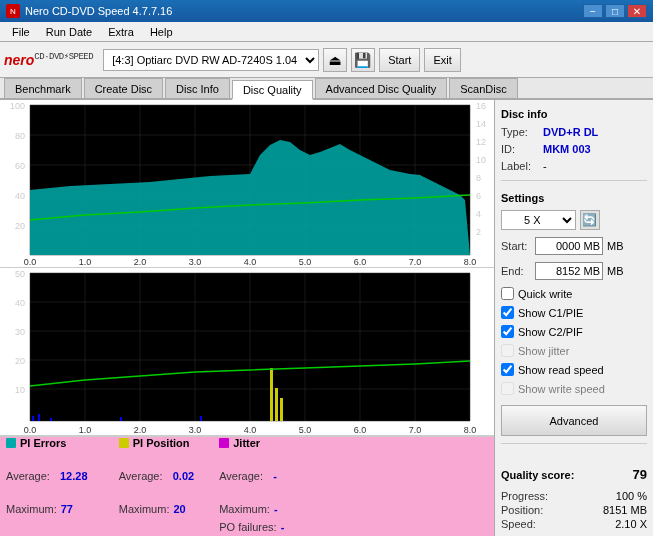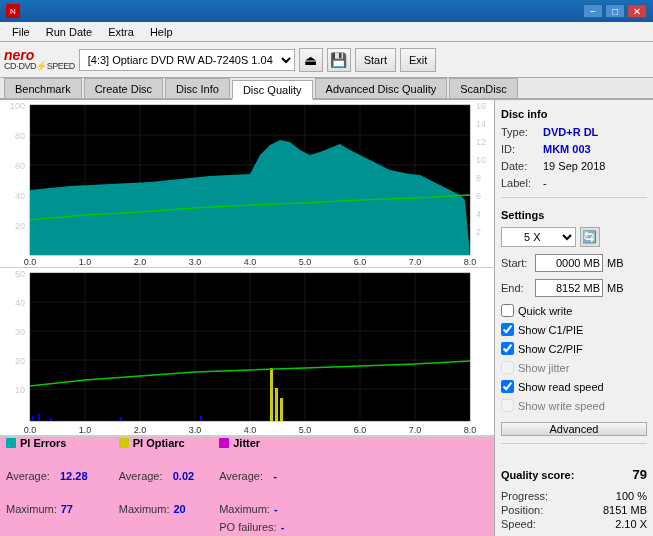--- a/index.html
+++ b/index.html
@@ -41,24 +41,25 @@
     .toolbar {
       background: #f0f0f0;
       height: 36px;
       display: flex;
       align-items: center;
       padding: 2px 4px;
       border-bottom: 1px solid #aaa;
       gap: 4px;
     }
     .nero-logo {
-      display: flex; flex-direction: column; line-height: 1;
+      display: flex; flex-direction: row; line-height: 1;
+      margin-right: 6px;
     }
     .nero-top { font-size: 14px; font-weight: bold; color: #cc0000; font-style: italic; }
-    .nero-bottom { font-size: 9px; color: #333; letter-spacing: -0.5px; }
+    .nero-bottom { font-size: 9px; color: #333; letter-spacing: -0.5px; font-family: Liberation Mono, monospace; }
 
     .drive-select {
       height: 22px; font-size: 11px; background: white;
       border: 1px solid #aaa; padding: 0 4px; min-width: 200px;
     }
     .toolbar-btn {
       height: 24px; padding: 0 8px; font-size: 11px;
       background: linear-gradient(to bottom, #f8f8f8, #e0e0e0);
       border: 1px solid #aaa; cursor: pointer;
     }
@@ -188,20 +189,21 @@
     .progress-value { color: #000; }
 
     .divider { border: none; border-top: 1px solid #ccc; margin: 3px 0; }
   </style>
 </head>
 <body>
 
 <div class="titlebar">
   <div class="titlebar-left">
     <div class="titlebar-icon">N</div>
+    <span class="titlebar-title">Nero CD-DVD Speed 4.7.7.16</span>
   </div>
   <div class="titlebar-btns">
     <div class="titlebar-btn">−</div>
     <div class="titlebar-btn">□</div>
     <div class="titlebar-btn close">✕</div>
   </div>
 </div>
 
 <div class="menubar">
   <span class="menubar-item">File</span>
@@ -357,21 +359,21 @@
         </div>
         <div class="legend-row">
           <span class="legend-label">Total:</span>
           <span class="legend-value">400407</span>
         </div>
       </div>
 
       <div class="legend-group">
         <div class="legend-title">
           <div class="legend-dot" style="background:#cccc00;"></div>
-          <span>PI Optiarc</span>
+          <span>PI Position</span>
         </div>
         <div class="legend-row">
           <span class="legend-label">Average:</span>
           <span class="legend-value">0.02</span>
         </div>
         <div class="legend-row">
           <span class="legend-label">Maximum:</span>
           <span class="legend-value">20</span>
         </div>
         <div class="legend-row">
@@ -404,24 +406,20 @@
   <div class="sidebar">
 
     <div class="sidebar-section-title">Disc info</div>
     <div class="info-row">
       <span class="info-label">Type:</span>
       <span class="info-value blue">DVD+R DL</span>
     </div>
     <div class="info-row">
       <span class="info-label">ID:</span>
       <span class="info-value blue">MKM 003</span>
-    </div>
-    <div class="info-row">
-      <span class="info-label">Date:</span>
-      <span class="info-value">19 Sep 2018</span>
     </div>
     <div class="info-row">
       <span class="info-label">Label:</span>
       <span class="info-value">-</span>
     </div>
 
     <hr class="divider">
 
     <div class="sidebar-section-title">Settings</div>
     <div class="settings-row">

